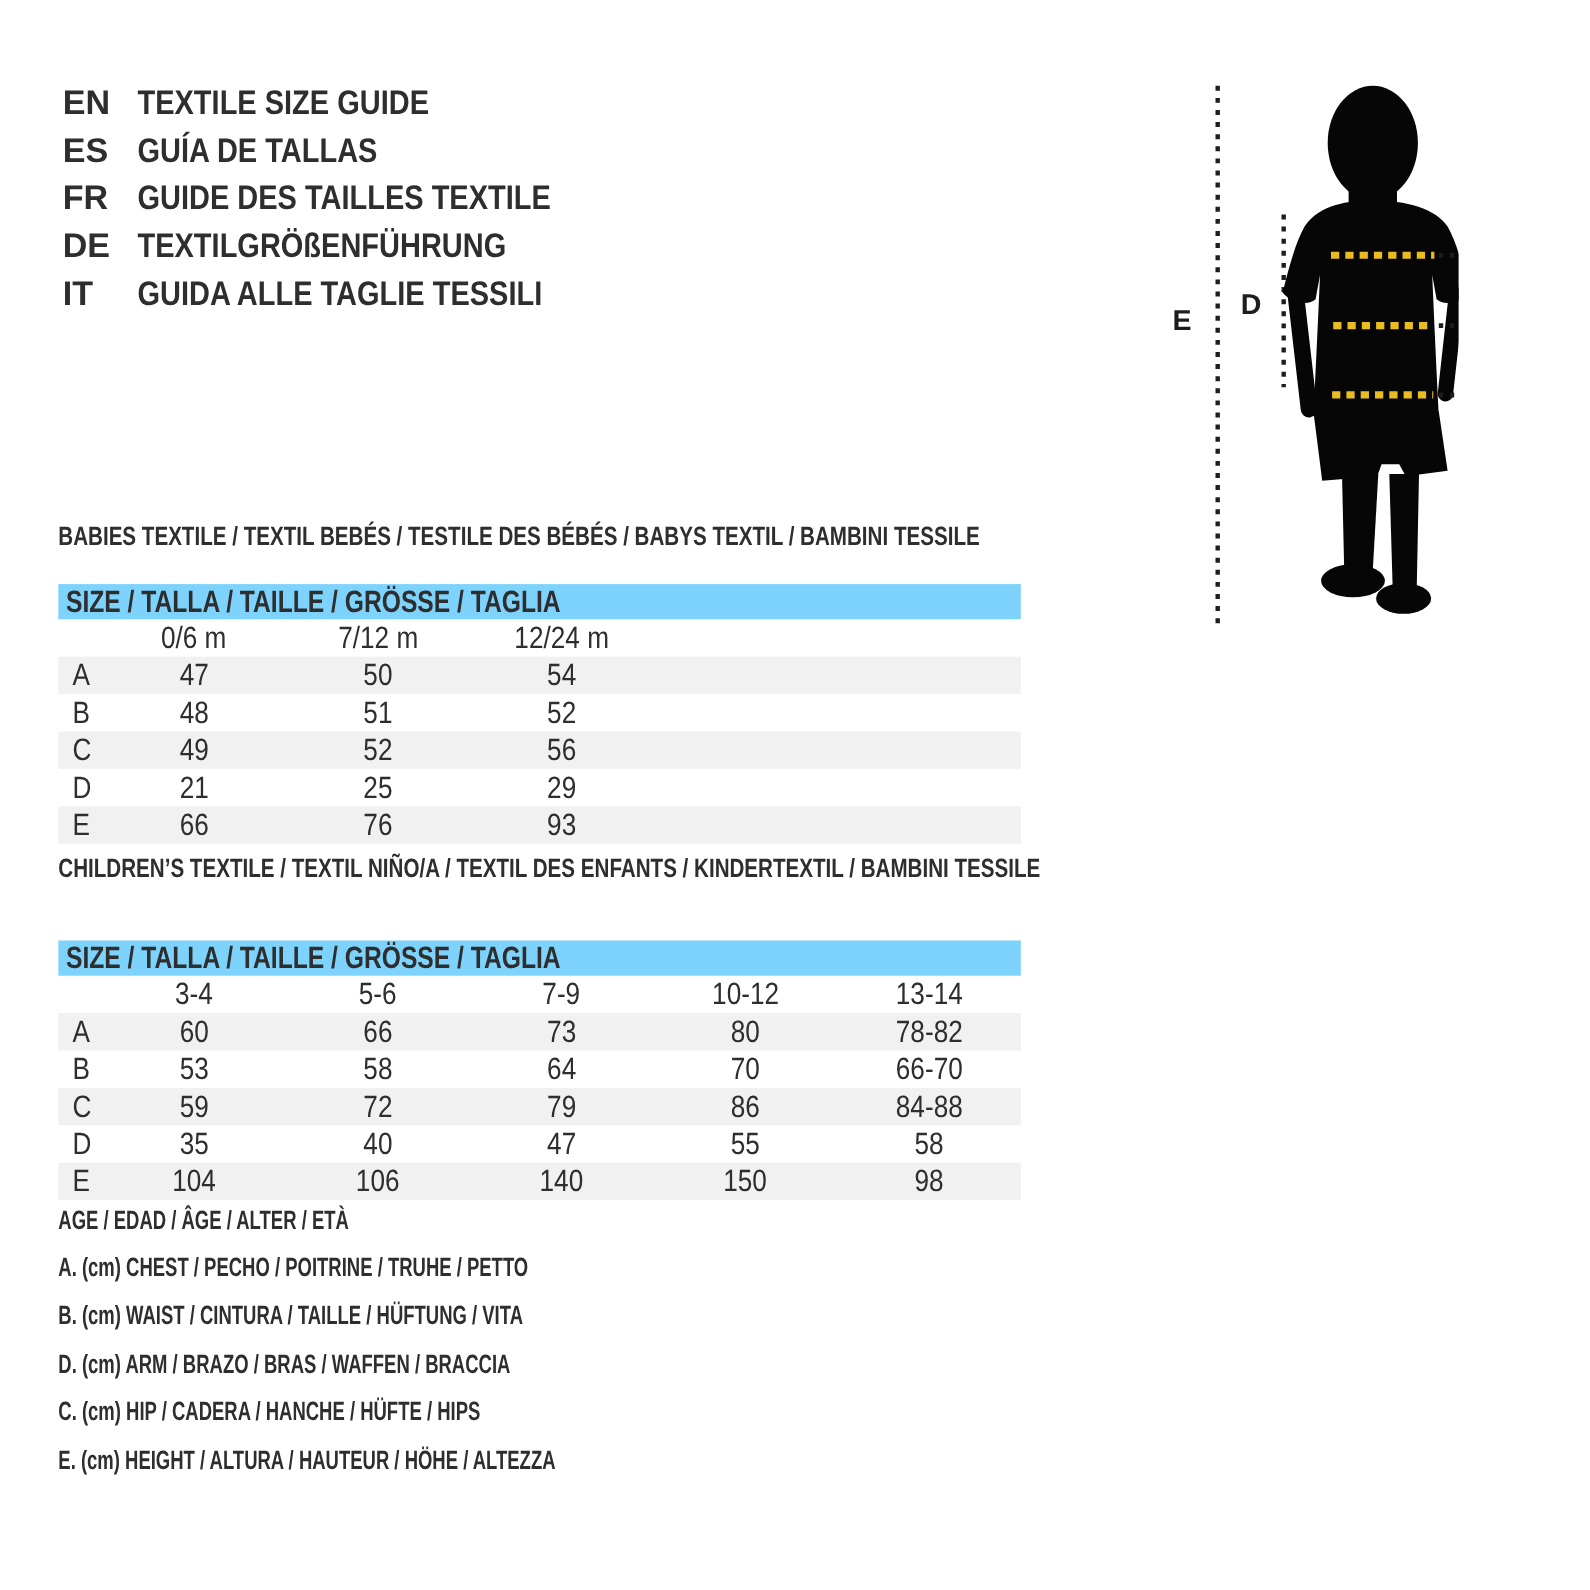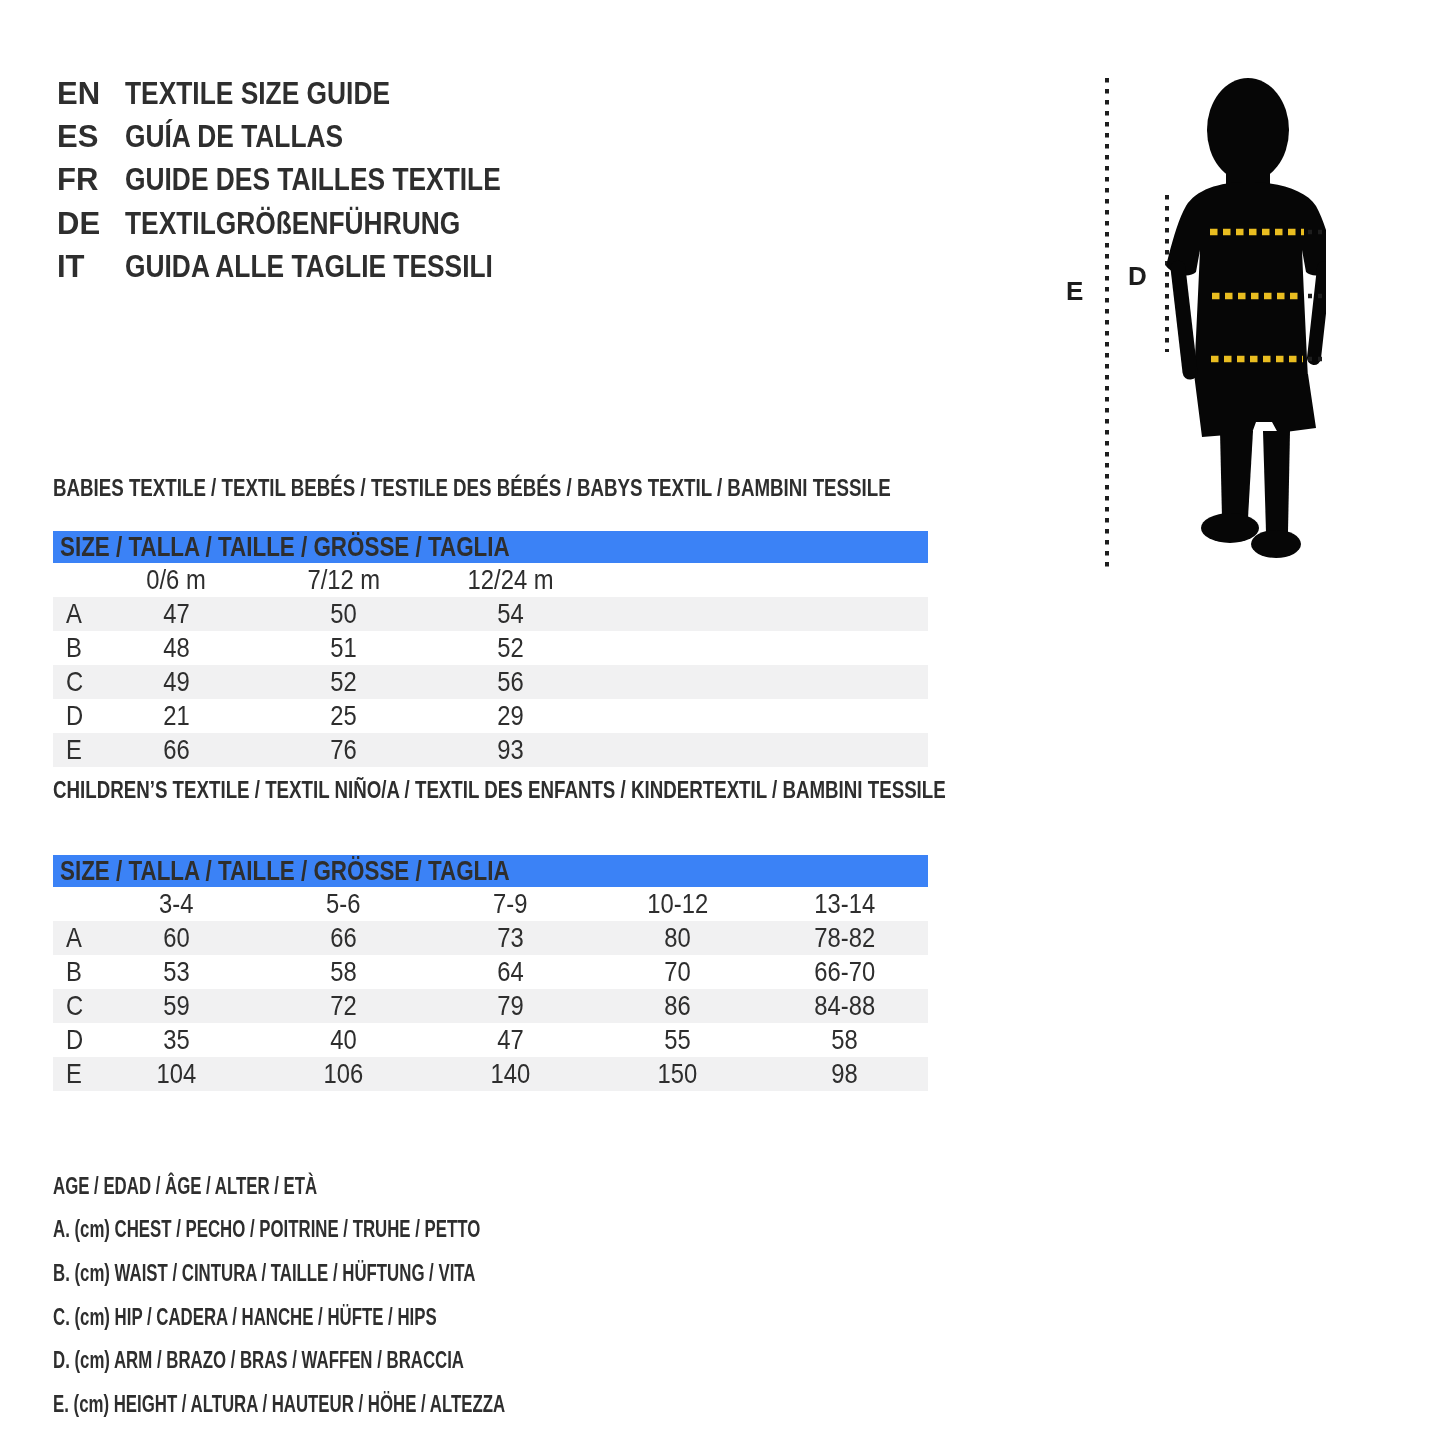--- a/index.html
+++ b/index.html
@@ -15,32 +15,32 @@
   .lang-row  { display:flex; height:43.4px; align-items:center; font-size:31px; font-weight:700; }
   .lang-code { width:68px; flex:0 0 68px; }
   .lang-title .cond { transform:scaleX(0.85); }
 
   
   .tbl-title { position:absolute; left:53px; font-size:24px; font-weight:700; line-height:28px; }
   .tbl-title .cond { transform:scaleX(0.78); }
 
   
   .size-table { position:absolute; left:53px; width:875px; }
-  .bar { height:32px; background:#3b82f6; display:flex; align-items:center; padding-left:7px;
+  .bar { height:32px; background:#7dd3fc; display:flex; align-items:center; padding-left:7px;
          font-size:28px; font-weight:700; box-sizing:border-box; }
   .bar .cond { transform:scaleX(0.8); }
   .trow { display:grid; height:34px; align-items:center; }
   .cols-3 { grid-template-columns:40px 167px 167px 167px; }
   .cols-5 { grid-template-columns:40px 167px 167px 167px 167px 167px; }
   .trow.odd { background:#f1f1f2; }
   .cell { text-align:center; font-size:28px; font-weight:400; }
   .cell.lab { text-align:left; padding-left:13px; }
 
   
-  .legend { position:absolute; left:53px; top:1164px; }
+  .legend { position:absolute; left:53px; top:1088px; }
   .legend-line { height:43.6px; display:flex; align-items:center; font-size:24px; font-weight:700; }
   .legend-line .cond { transform:scaleX(0.7); }
 
   
   .fig-svg { position:absolute; left:1060px; top:60px; width:385px; height:530px; }
   .fig-label { position:absolute; font-size:26px; font-weight:700; line-height:26px; color:#1d1d1d; }
 </style>
 </head>
 <body>
 
@@ -212,23 +212,23 @@
     <div class="legend-line">
         <span class="cond">AGE / EDAD / ÂGE / ALTER / ETÀ</span>
       </div>
     <div class="legend-line">
         <span class="cond">A. (cm) CHEST / PECHO / POITRINE / TRUHE / PETTO</span>
       </div>
     <div class="legend-line">
         <span class="cond">B. (cm) WAIST / CINTURA / TAILLE / HÜFTUNG / VITA</span>
       </div>
     <div class="legend-line">
+        <span class="cond">D. (cm) ARM / BRAZO / BRAS / WAFFEN / BRACCIA</span>
+      </div>
+    <div class="legend-line">
         <span class="cond">C. (cm) HIP / CADERA / HANCHE / HÜFTE / HIPS</span>
       </div>
     <div class="legend-line">
-        <span class="cond">D. (cm) ARM / BRAZO / BRAS / WAFFEN / BRACCIA</span>
-      </div>
-    <div class="legend-line">
         <span class="cond">E. (cm) HEIGHT / ALTURA / HAUTEUR / HÖHE / ALTEZZA</span>
       </div>
   </div>
 
 </div>
 
 </body></html>

